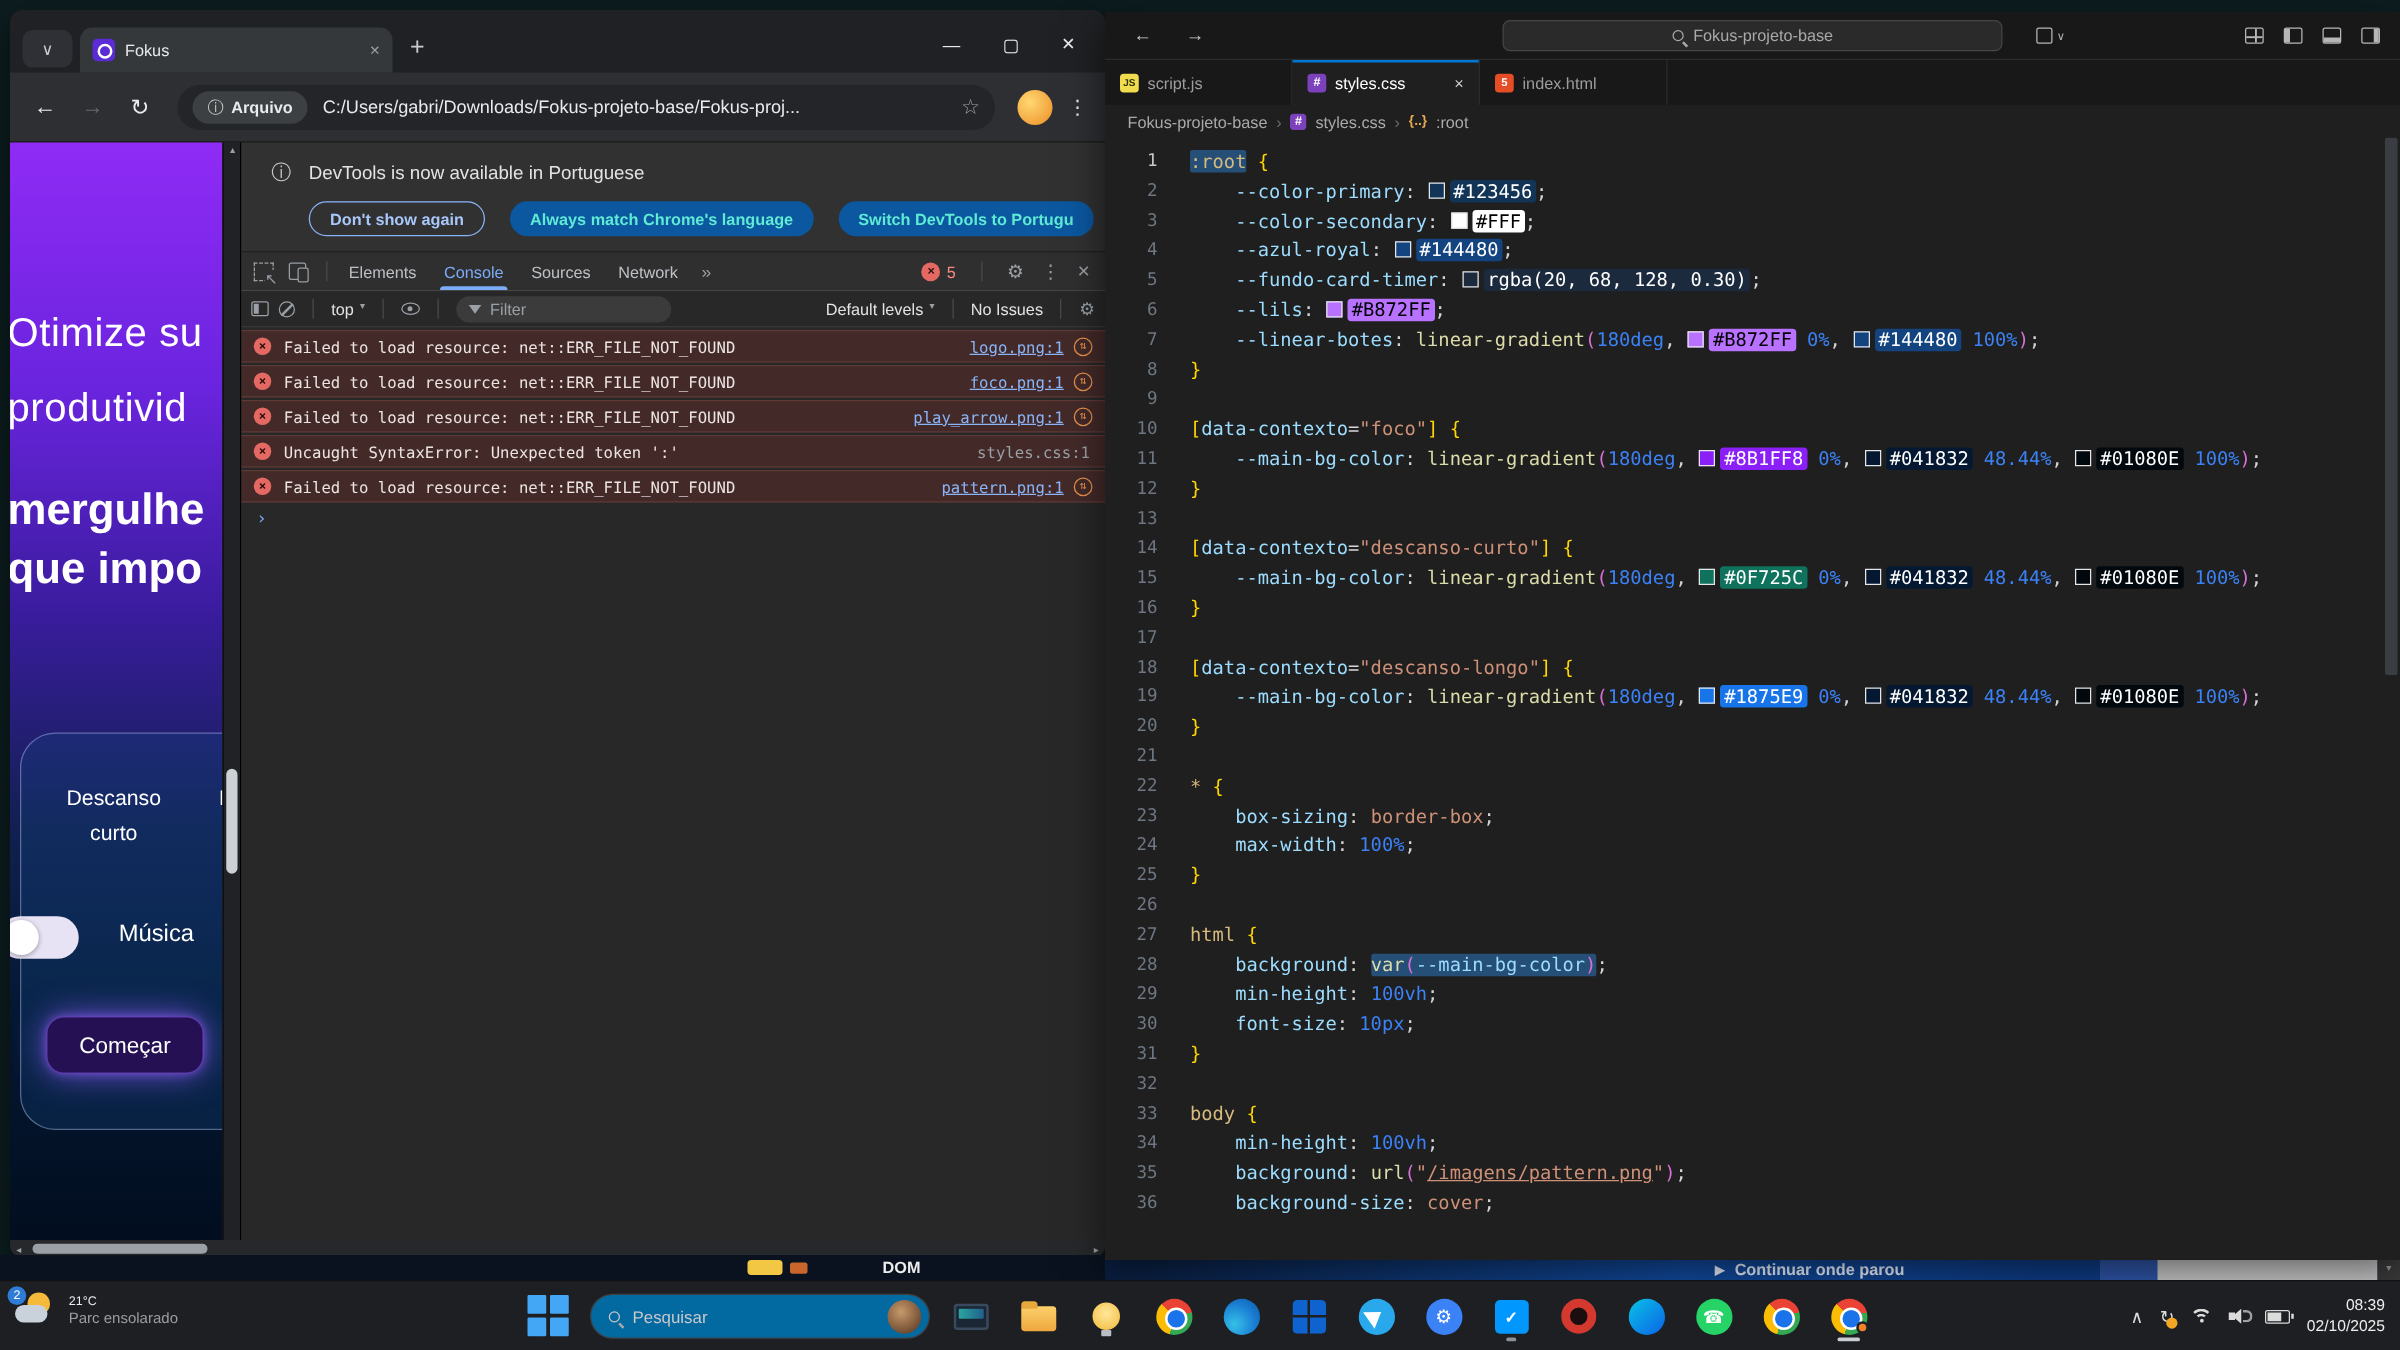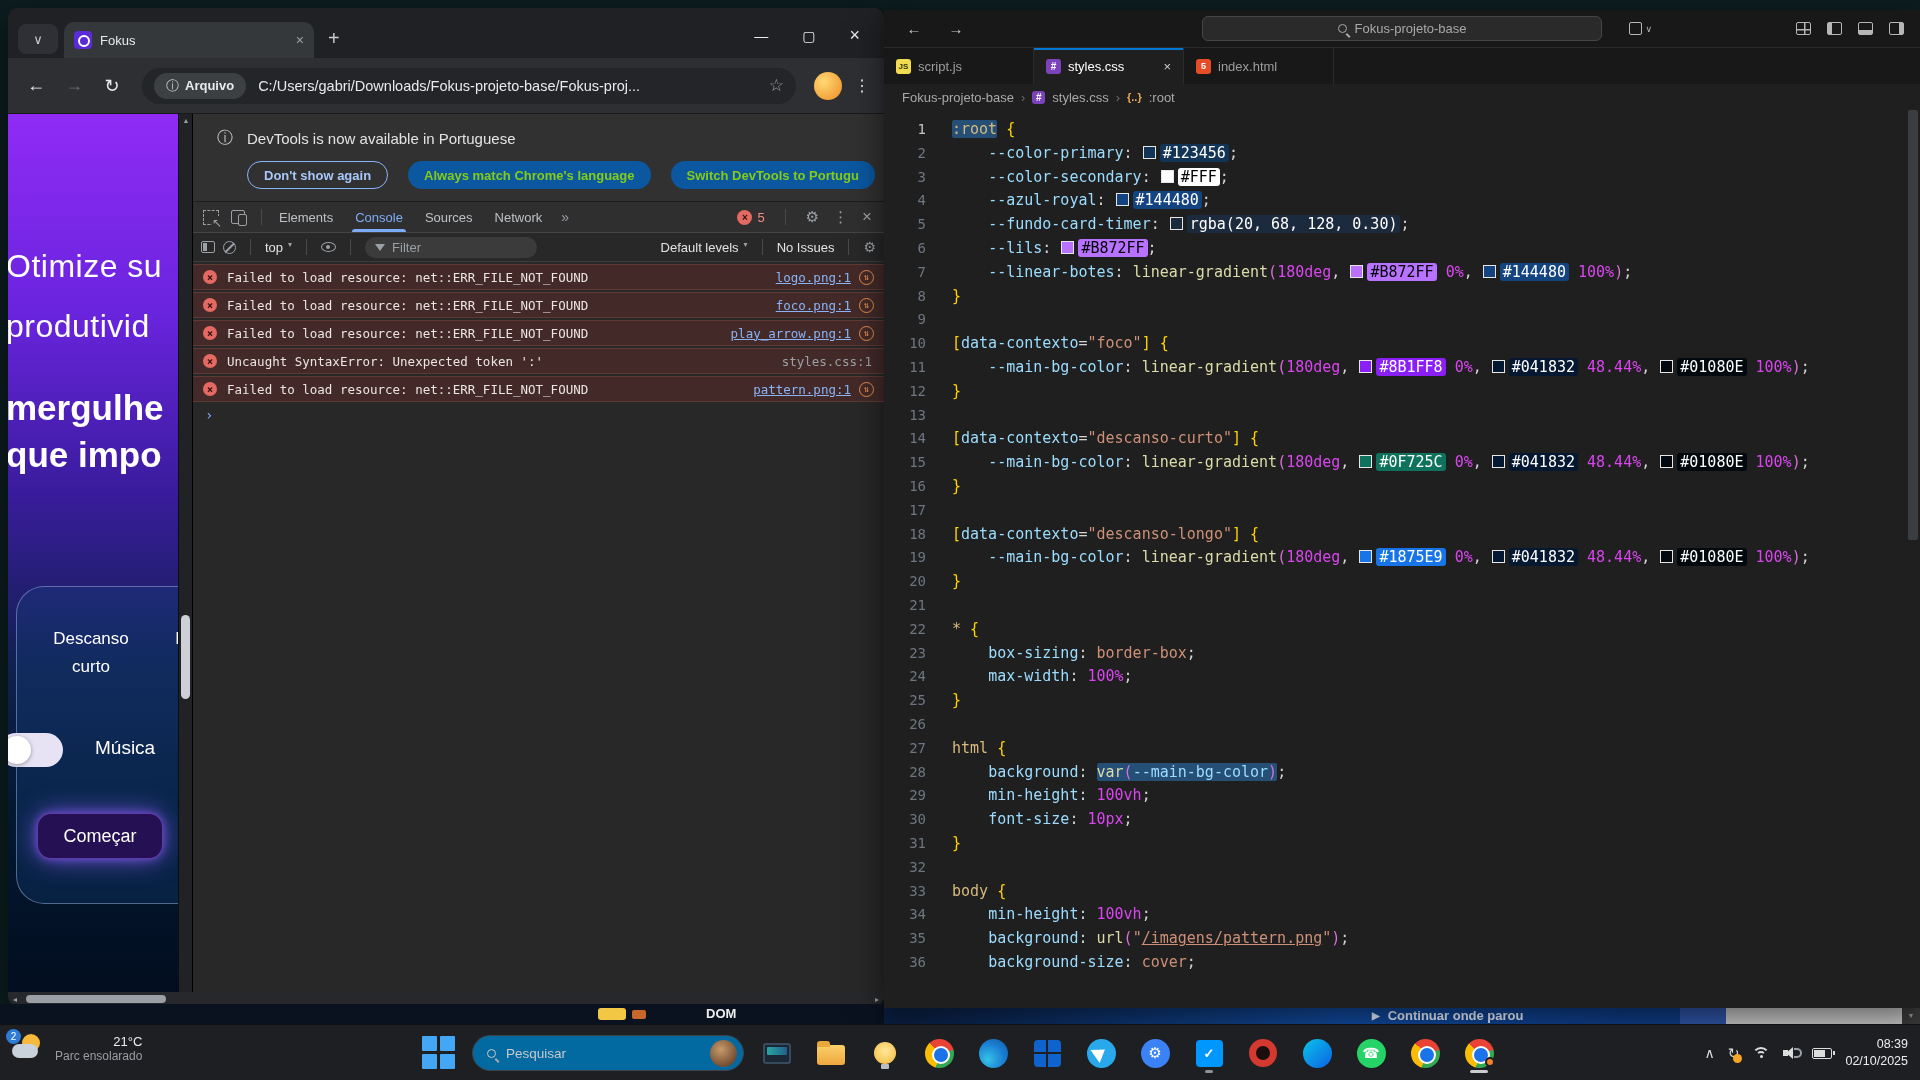--- a/index.html
+++ b/index.html
@@ -47,21 +47,21 @@
   #vscroll .thumb { position:absolute; left:2px; top:501px; width:9px; height:84px; border-radius:5px; background:#CDD1D5; }
 
   
   #devtools { flex:1; background:#282828; border-left:1px solid #000; display:flex; flex-direction:column; overflow:hidden; color:#E3E3E3; }
   .dt-banner { padding:14px 0 12px 24px; background:#313131; border-bottom:1px solid #1c1c1c; }
   .dt-banner .r1 { display:flex; align-items:center; gap:14px; font-size:15px; color:#E3E3E3; }
   .dt-banner .i { color:#C4C7C5; font-size:16px; }
   .dt-banner .r2 { display:flex; gap:20px; margin:12px 0 0 30px;text-align:right; }
   .gm-btn { height:28px; border-radius:14px; padding:0 16px; font-size:13px; font-weight:bold; display:flex; align-items:center; white-space:nowrap; }
   .gm-btn.outline { border:1px solid #8AB4F8; color:#A8C7FA; background:transparent; }
-  .gm-btn.fill { background:#0B57A0; color:#84cc16; }
+  .gm-btn.fill { background:#0B57A0; color:#5eead4; }
   .dt-tabs { height:31px; background:#2F2F2F; border-bottom:1px solid #454545; display:flex; align-items:center; padding-left:10px; }
   .ins-ic { width:16px; height:15px; border:1px solid #9AA0A6; border-style:dashed; position:relative; margin-right:12px; }
   .ins-ic::after { content:"↖"; position:absolute; right:-4px; bottom:-6px; color:#9AA0A6; font-size:12px; background:#2F2F2F; }
   .dev-ic { width:14px; height:14px; border:1.5px solid #9AA0A6; border-radius:2px; position:relative; margin-right:10px; }
   .dev-ic::after { content:""; position:absolute; right:-3px; bottom:-3px; width:7px; height:10px; border:1.5px solid #9AA0A6; border-radius:2px; background:#2F2F2F; }
   .dt-sep { width:1px; height:16px; background:#4a4a4a; margin:0 6px; }
   .dt-tab { padding:0 11px; font-size:13px; color:#BDC1C6; height:100%; display:flex; align-items:center; position:relative; }
   .dt-tab.active { color:#7CACF8; }
   .dt-tab.active::after { content:""; position:absolute; left:8px; right:8px; bottom:0; height:3px; border-radius:3px 3px 0 0; background:#7CACF8; }
   .dt-more { color:#9AA0A6; font-size:14px; padding:0 8px; }
@@ -131,36 +131,36 @@
   .ficon.css { background:#7B42BC; color:#fff; font-size:10px; }
   .ficon.html { background:#E44D26; color:#fff; font-size:9px; }
   .vs-tab .cl { margin-left:auto; color:#CCCCCC; font-size:13px; }
   .vs-crumbs { height:26px; background:#1F1F1F; display:flex; align-items:center; padding-left:18px; gap:7px; color:#A9A9A9; font-size:13px; }
   .vs-crumbs .sep { color:#6A6A6A; font-size:13px; }
   .vs-crumbs .sym { color:#E8AB53; font-size:11px; font-weight:bold; }
   #vs-editor { flex:1; position:relative; display:flex; overflow:hidden; background:#1F1F1F; padding-top:8px; font-family:"DejaVu Sans Mono",monospace; font-size:15px; line-height:23.8px; }
   #gutter { width:68px; text-align:right; padding-right:26px; color:#6E7681; font-size:14px; }
   #gutter div:first-child { color:#C6C6C6; }
   #code { white-space:pre; color:#D4D4D4; }
-  .tk-pl{color:#D4D4D4} .tk-sel{color:#D7BA7D} .tk-br{color:#FFD602} .tk-pr{color:#9CDCFE} .tk-fn{color:#DCDCAA} .tk-pa{color:#D670D6} .tk-nu{color:#d946ef} .tk-st{color:#CE9178}
+  .tk-pl{color:#D4D4D4} .tk-sel{color:#D7BA7D} .tk-br{color:#FFD602} .tk-pr{color:#9CDCFE} .tk-fn{color:#DCDCAA} .tk-pa{color:#D670D6} .tk-nu{color:#3b82f6} .tk-st{color:#CE9178}
   .tk-lk{color:#CE9178; text-decoration:underline}
   .sw { display:inline-block; width:13px; height:13px; border:1px solid #E6E6E6; margin:0 4px 0 1px; vertical-align:-1px; }
   .ch { border-radius:3px; padding:0 3px; }
   .hl { background:#264F78; border-radius:2px; }
   #vs-sb { position:absolute; right:2px; top:0; width:10px; height:430px; background:#3A3D41; border-radius:2px; }
   .vs-status { height:20px; background:#0078D4; display:flex; align-items:center; justify-content:flex-end; gap:22px; padding-right:18px; color:#FFFFFF; font-size:12.5px; }
 
   
   #taskbar { position:absolute; left:0; top:1024px; width:1920px; height:56px; background:#1D1F23; border-top:1px solid #101114; }
   #weather { position:absolute; left:10px; top:7px; display:flex; align-items:center; gap:9px; }
   #weather .wic { position:relative; width:36px; height:32px; }
   #weather .sun { position:absolute; left:12px; top:2px; width:18px; height:18px; border-radius:50%; background:#F5B93C; }
   #weather .cloud { position:absolute; left:2px; top:12px; width:26px; height:14px; border-radius:8px; background:#C9D2DA; }
   #weather .badge { position:absolute; left:-4px; top:-3px; width:15px; height:15px; border-radius:50%; background:#2E7CD6; color:#fff; font-size:10px; text-align:center; line-height:15px; }
-  #weather .t { color:#EDEDED; font-size:13px;text-align:right; }
+  #weather .t { color:#EDEDED; font-size:10px; }
   #weather .d { color:#9A9DA1; font-size:12px; }
   #tb-center { position:absolute; left:422px; top:0; height:56px; display:flex; align-items:center; gap:16px; }
   #start { width:34px; height:34px; display:grid; grid-template-columns:15px 15px; grid-template-rows:15px 15px; gap:3px; padding:0; }
   #start div { background:#43A7F5; border-radius:1px; }
   #tb-search { width:272px; height:36px; border-radius:18px; background:#0369a1; border:1px solid #3E4147; display:flex; align-items:center; padding:0 6px 0 14px; gap:10px; color:#C9C9C9; font-size:13.5px; }
   #tb-search .pav { margin-left:auto; width:27px; height:27px; border-radius:50%; background:radial-gradient(circle at 40% 35%, #C79A6B, #6E4A30 75%); }
   #tb-icons { display:flex; align-items:center; gap:20px; }
   .tb-slot { width:34px; height:40px; display:flex; flex-direction:column; align-items:center; justify-content:center; position:relative; }
   .tb-ind { position:absolute; bottom:0px; width:8px; height:3px; border-radius:2px; background:#8D9298; }
   .tb-ind.act { width:18px; background:#C9CDD2; }

